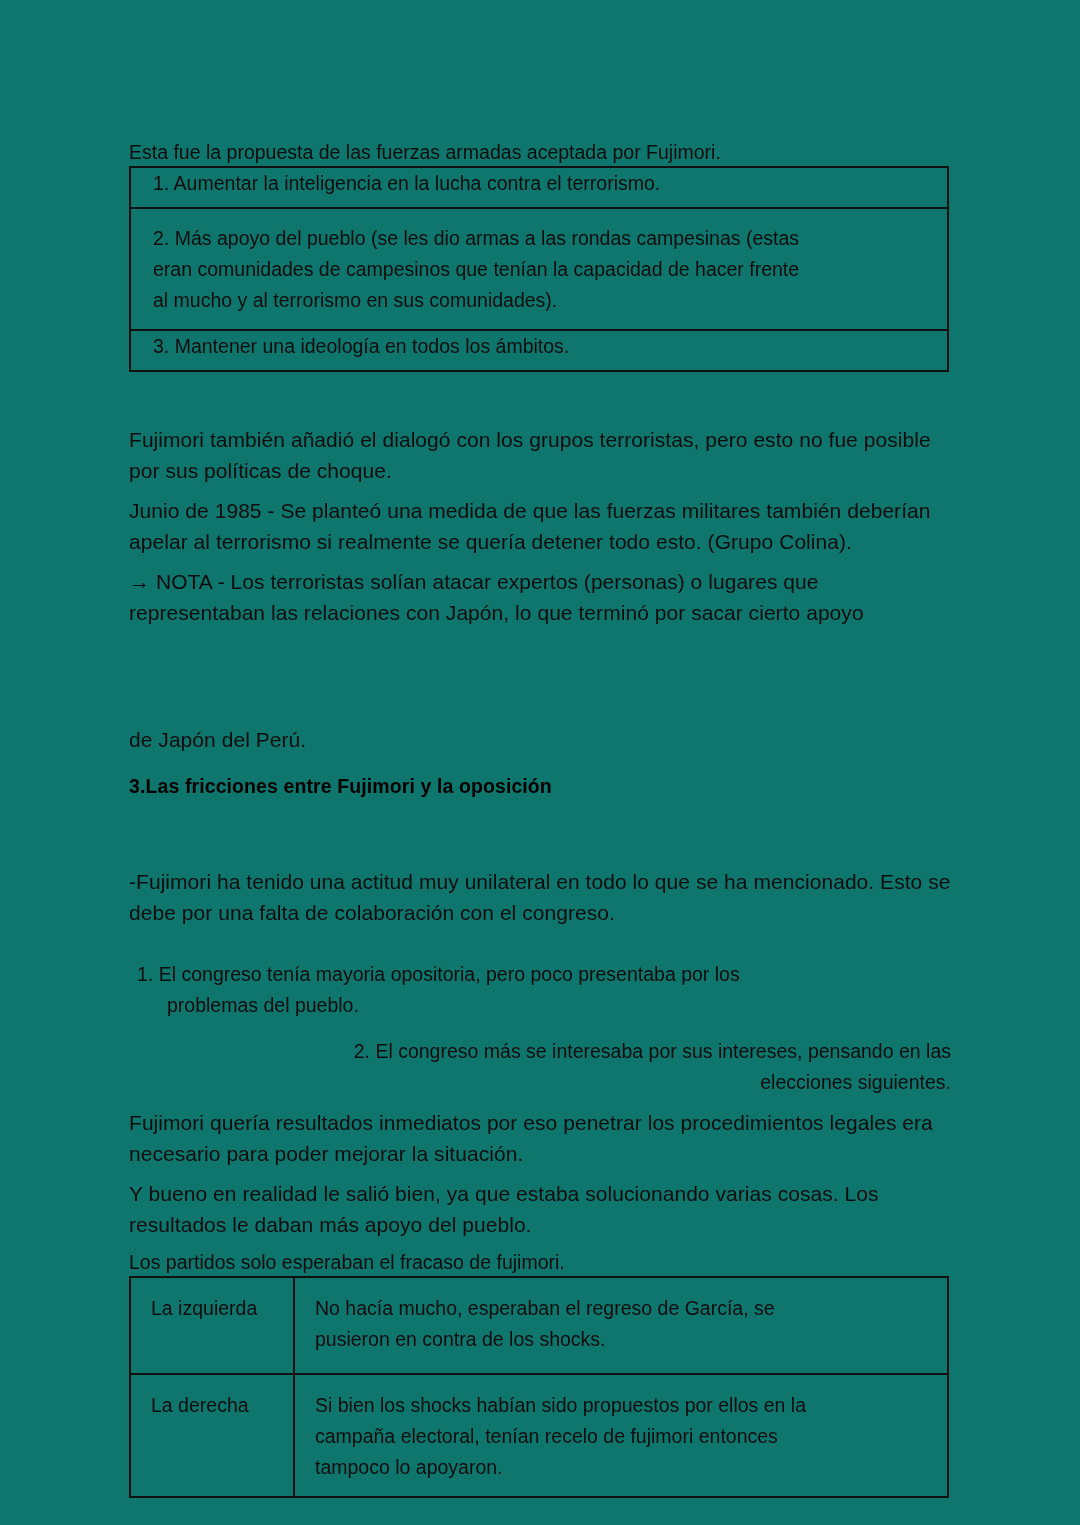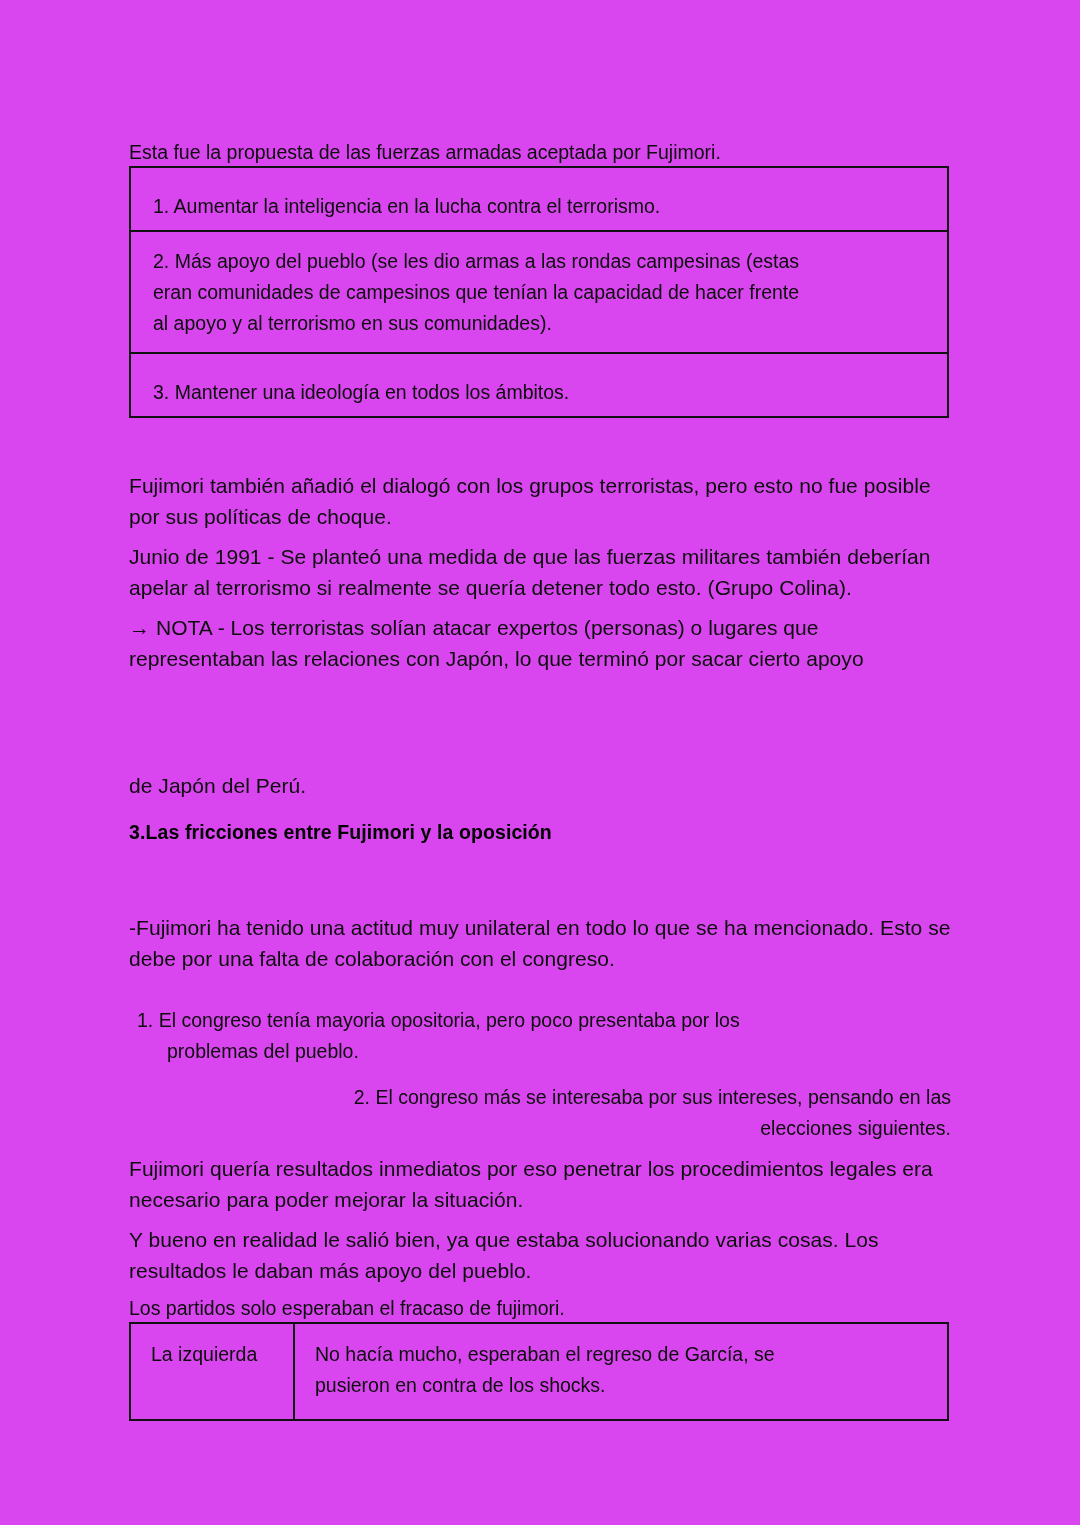--- a/index.html
+++ b/index.html
@@ -11,21 +11,21 @@
     width: 1080px;
     height: 1525px;
     font-family: "Liberation Sans", sans-serif;
     color: #000000;
     -webkit-font-smoothing: antialiased;
   }
   .page {
     position: relative;
     width: 1080px;
     height: 1525px;
-    background: #d946ef;
+    background: #0f766e;
     overflow: hidden;
   }
   .content {
     position: absolute;
     left: 129px;
     top: 139px;
     width: 822px;
   }
 
   
@@ -68,21 +68,21 @@
     vertical-align: top;
   }
   .doc-table .cell-inner {
     font-size: 19.5px;
     line-height: 31px;
     color: #0d0d0d;
   }
 
   
   .table-proposals td {
-    padding: 23px 10px 8px 22px;
+    padding: 0 10px 8px 22px;
   }
   .table-proposals tr.row-tall td {
     padding: 14px 10px 13px 22px;
   }
 
   
   .table-partidos col.col-label { width: 164px; }
   .table-partidos td.label-cell {
     padding: 15px 8px 10px 20px;
     margin-left: 38px;
@@ -124,38 +124,38 @@
       <tbody>
         <tr>
           <td>
             <div class="cell-inner">1. Aumentar la inteligencia en la lucha contra el terrorismo.</div>
           </td>
         </tr>
         <tr class="row-tall">
           <td>
             <div class="cell-inner">2. Más apoyo del pueblo (se les dio armas a las rondas campesinas (estas</div>
             <div class="cell-inner">eran comunidades de campesinos que tenían la capacidad de hacer frente</div>
-            <div class="cell-inner">al apoyo y al terrorismo en sus comunidades).</div>
+            <div class="cell-inner">al mucho y al terrorismo en sus comunidades).</div>
           </td>
         </tr>
         <tr>
           <td>
             <div class="cell-inner">3. Mantener una ideología en todos los ámbitos.</div>
           </td>
         </tr>
       </tbody>
     </table>
 
     <div class="spacer-lg"></div>
 
     <p class="para">Fujimori también añadió el dialogó con los grupos terroristas, pero esto no fue posible por sus políticas de choque.</p>
 
     <div class="spacer-xs"></div>
 
-    <p class="para">Junio de 1991 - Se planteó una medida de que las fuerzas militares también deberían apelar al terrorismo si realmente se quería detener todo esto. (Grupo Colina).</p>
+    <p class="para">Junio de 1985 - Se planteó una medida de que las fuerzas militares también deberían apelar al terrorismo si realmente se quería detener todo esto. (Grupo Colina).</p>
 
     <div class="spacer-xs"></div>
 
     <p class="para">→ NOTA - Los terroristas solían atacar expertos (personas) o lugares que representaban las relaciones con Japón, lo que terminó por sacar cierto apoyo</p>
 
     <div class="spacer-gap"></div>
 
     <p class="para">de Japón del Perú.</p>
 
     <div class="spacer-sm"></div>
@@ -199,17 +199,27 @@
       <tbody>
         <tr class="row-izquierda">
           <td class="label-cell">
             <div class="cell-inner">La izquierda</div>
           </td>
           <td class="desc-cell">
             <div class="cell-inner">No hacía mucho, esperaban el regreso de García, se</div>
             <div class="cell-inner">pusieron en contra de los shocks.</div>
           </td>
         </tr>
+        <tr class="row-derecha">
+          <td class="label-cell">
+            <div class="cell-inner">La derecha</div>
+          </td>
+          <td class="desc-cell">
+            <div class="cell-inner">Si bien los shocks habían sido propuestos por ellos en la</div>
+            <div class="cell-inner">campaña electoral, tenían recelo de fujimori entonces</div>
+            <div class="cell-inner">tampoco lo apoyaron.</div>
+          </td>
+        </tr>
       </tbody>
     </table>
 
   </div>
 </div>
 
 </body></html>

